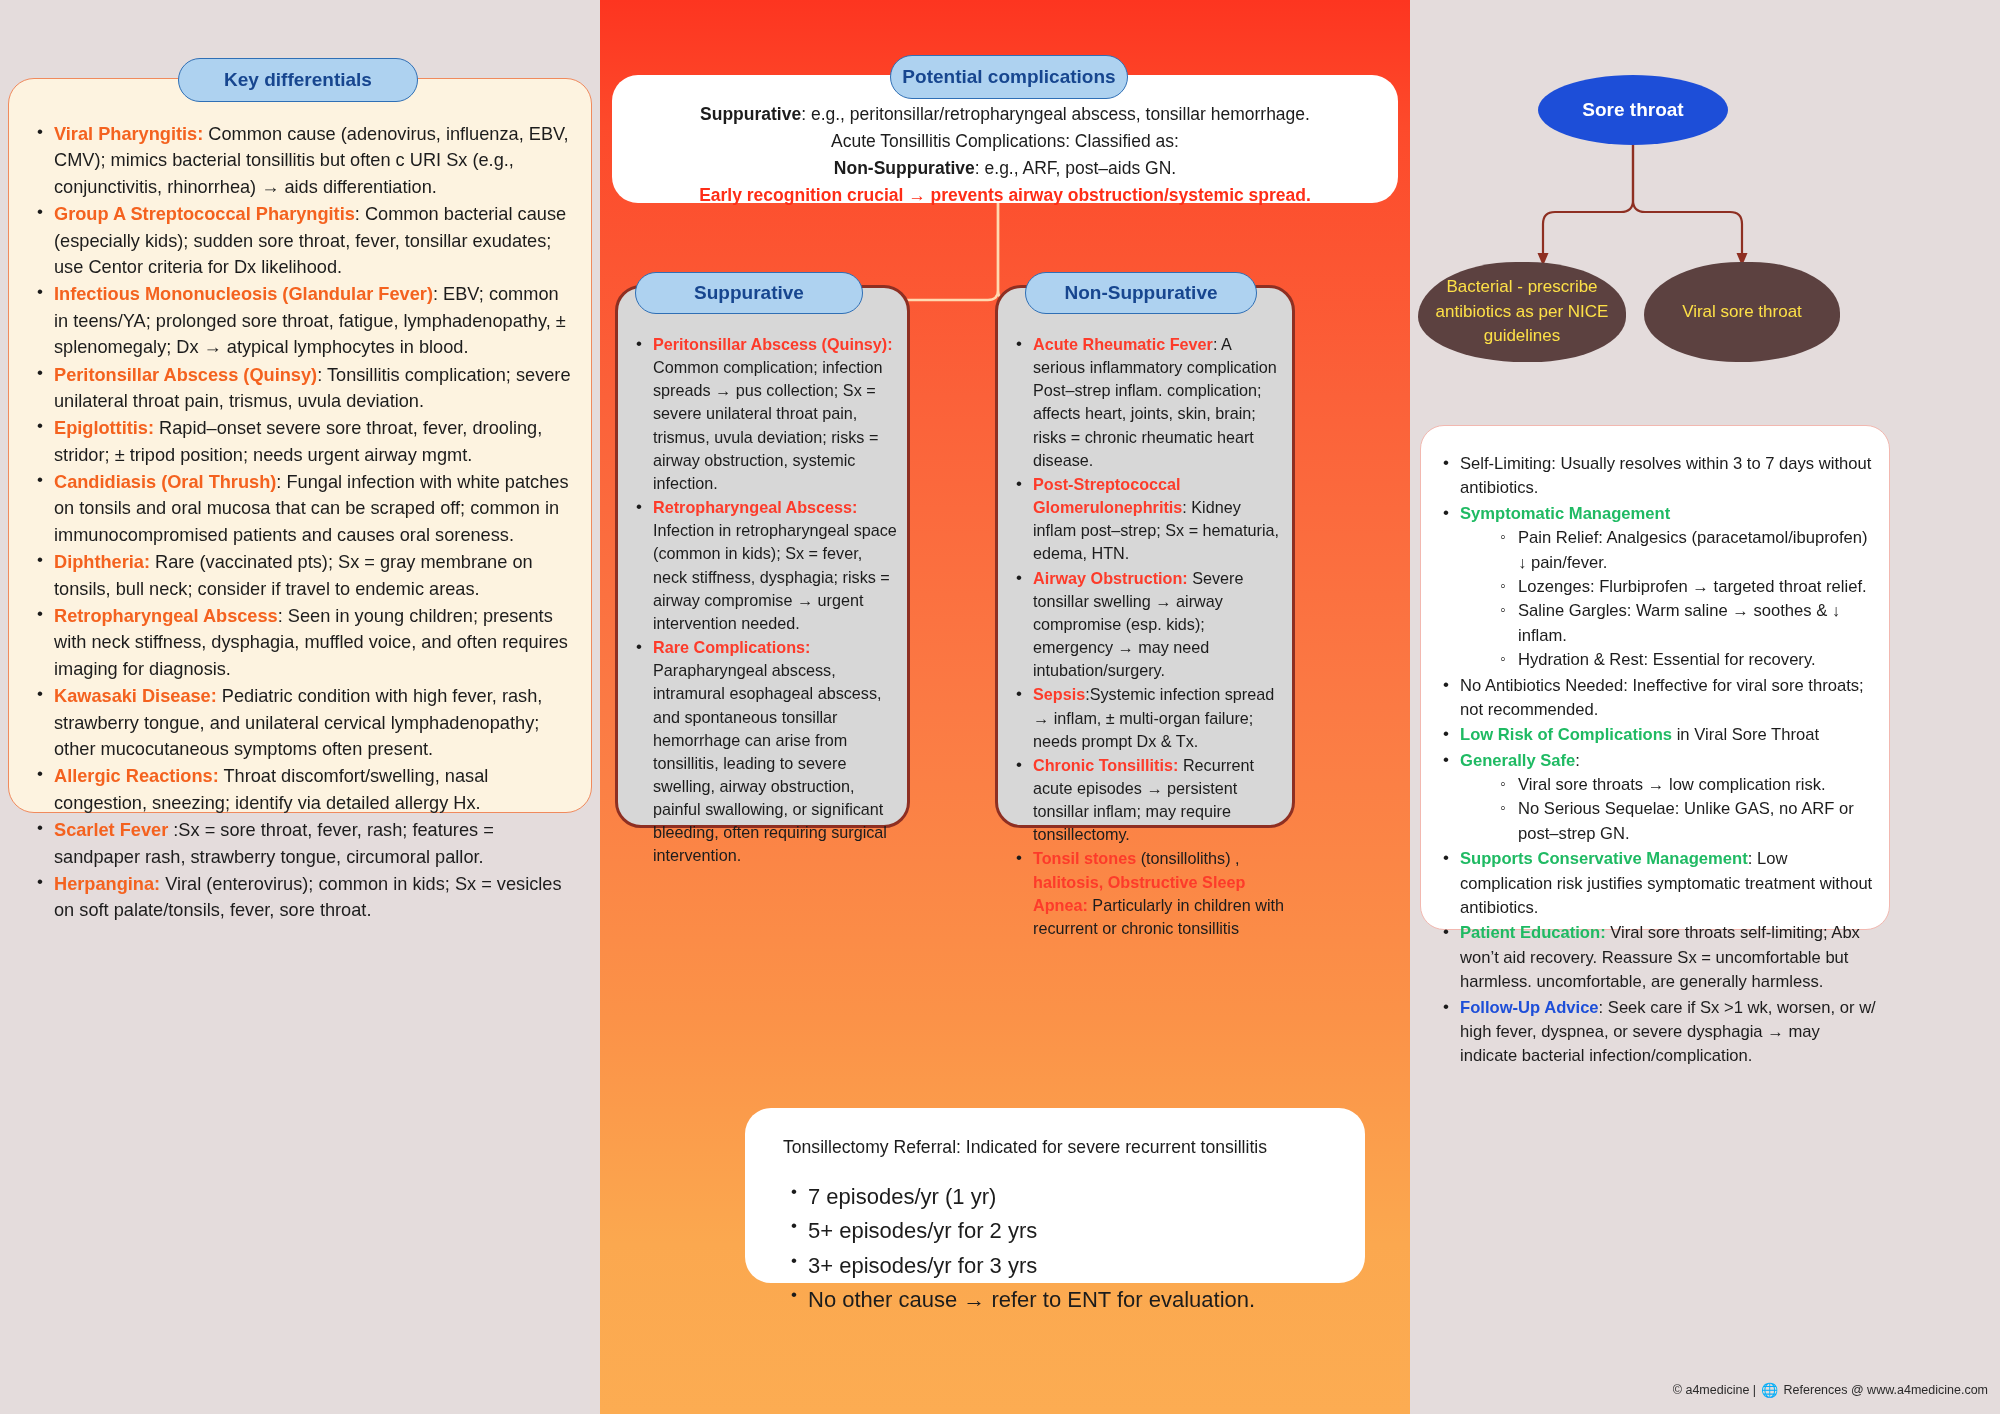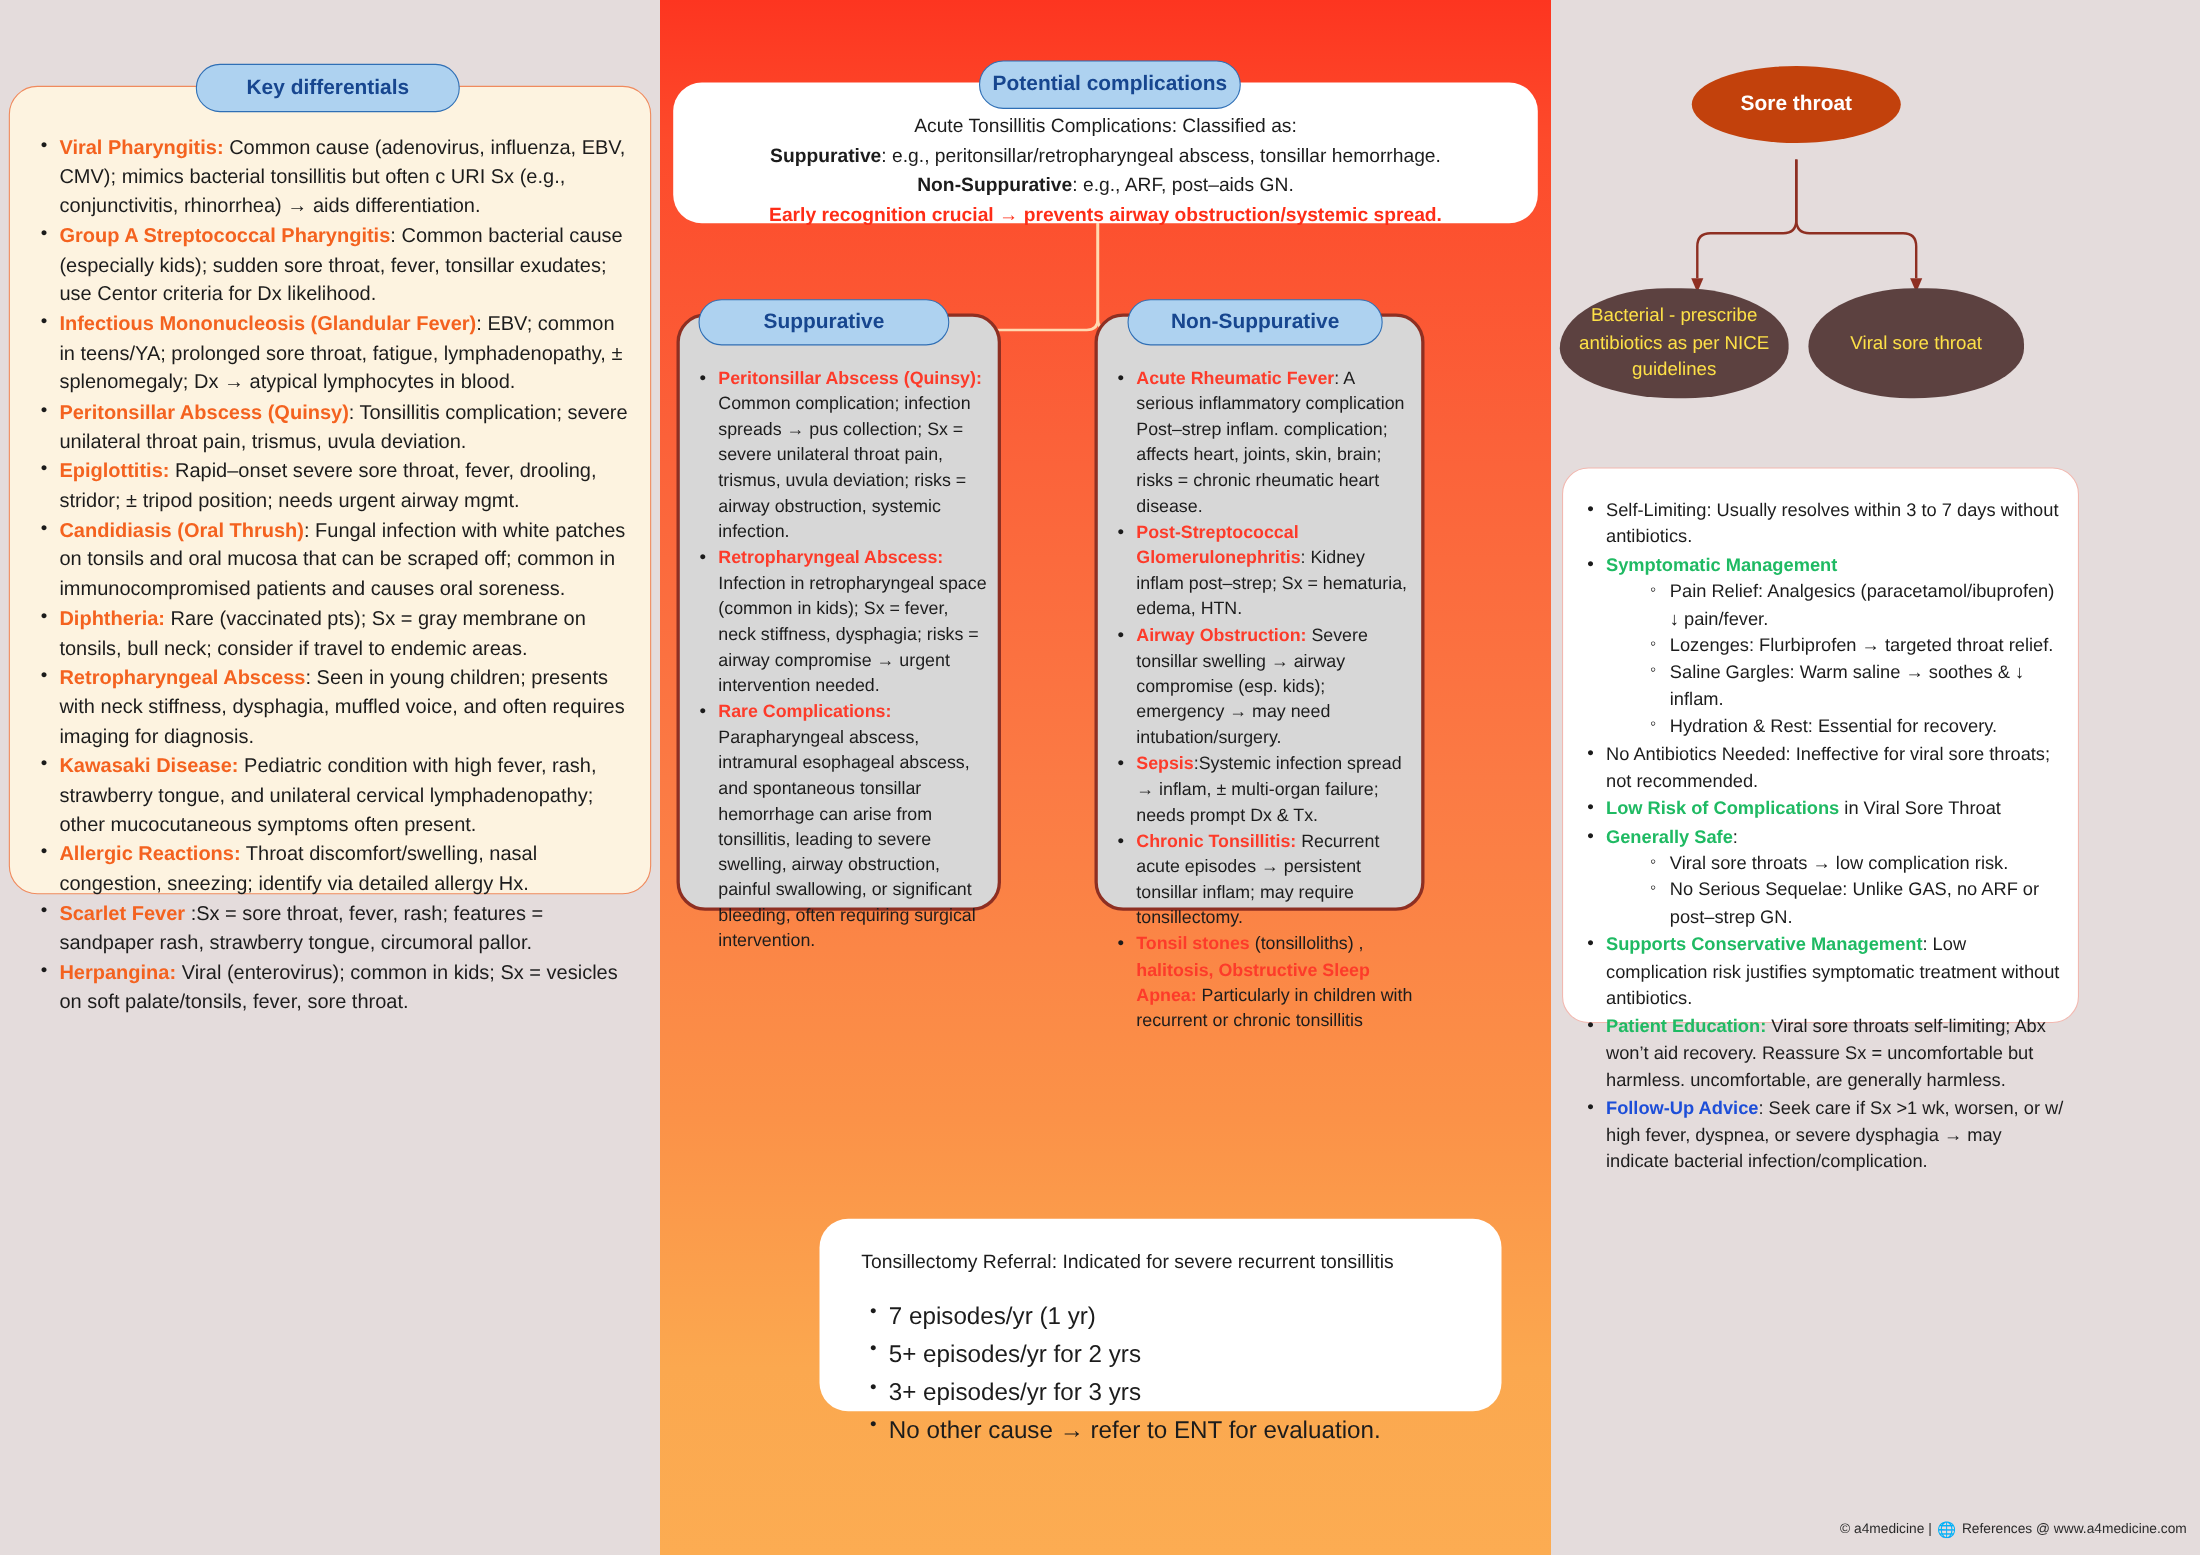--- a/index.html
+++ b/index.html
@@ -101,22 +101,22 @@
 
   
   .connectors { position: absolute; left: 0; top: 0; width: 810px; height: 1414px; pointer-events: none; }
 
   
   .right-col {
     position: absolute; left: 1410px; top: 0; width: 590px; height: 1414px;
     background: #e4dcdc;
   }
   .node-root {
-    position: absolute; left: 128px; top: 60px; width: 190px; height: 70px;
-    background: #c2410c; border-radius: 50%/50%;
+    position: absolute; left: 128px; top: 75px; width: 190px; height: 70px;
+    background: #1d4ed8; border-radius: 50%/50%;
     color: #ffffff; font-size: 19px; font-weight: bold;
     display: flex; align-items: center; justify-content: center;
   }
   .node-blob {
     position: absolute; background: #5c4140; color: #fde047;
     display: flex; align-items: center; justify-content: center;
     text-align: center; font-size: 17px; line-height: 1.45;
     padding: 0 14px;
   }
   #node-bacterial {
@@ -178,22 +178,22 @@
       <g fill="none" stroke="#ffd9b0" stroke-width="2.4">
         <path d="M398,203 L398,290 Q398,300 388,300 L235,300 Q225,300 225,310 L225,345"></path>
         <path d="M398,203 L398,290 Q398,300 408,300 L562,300 Q572,300 572,310 L572,345"></path>
       </g>
       <path d="M225,358 l-5,-12 h10 z" fill="#ffd9b0"></path>
       <path d="M572,358 l-5,-12 h10 z" fill="#ffd9b0"></path>
     </svg>
 
     <div class="card-white" id="card-complications">
       <div class="comp-text">
+        <div><b>Suppurative</b><span>: e.g., peritonsillar/retropharyngeal abscess, tonsillar hemorrhage.</span></div>
         <div>Acute Tonsillitis Complications: Classified as:</div>
-        <div><b>Suppurative</b><span>: e.g., peritonsillar/retropharyngeal abscess, tonsillar hemorrhage.</span></div>
         <div><b>Non-Suppurative</b><span>: e.g., ARF, post–aids GN.</span></div>
         <div class="warn">Early recognition crucial → prevents airway obstruction/systemic spread.</div>
       </div>
     </div>
     <div class="pill-head" id="pill-potential">Potential complications</div>
 
     <div class="card-grey" id="card-supp">
       <ul class="bullets grey-list" id="supp-list">
           <li><b class="">Peritonsillar Abscess (Quinsy):</b><span> Common complication; infection spreads → pus collection; Sx = severe unilateral throat pain, trismus, uvula deviation; risks = airway obstruction, systemic infection.</span></li>
           <li><b class="">Retropharyngeal Abscess:</b><span> Infection in retropharyngeal space (common in kids); Sx = fever, neck stiffness, dysphagia; risks = airway compromise → urgent intervention needed.</span></li>

